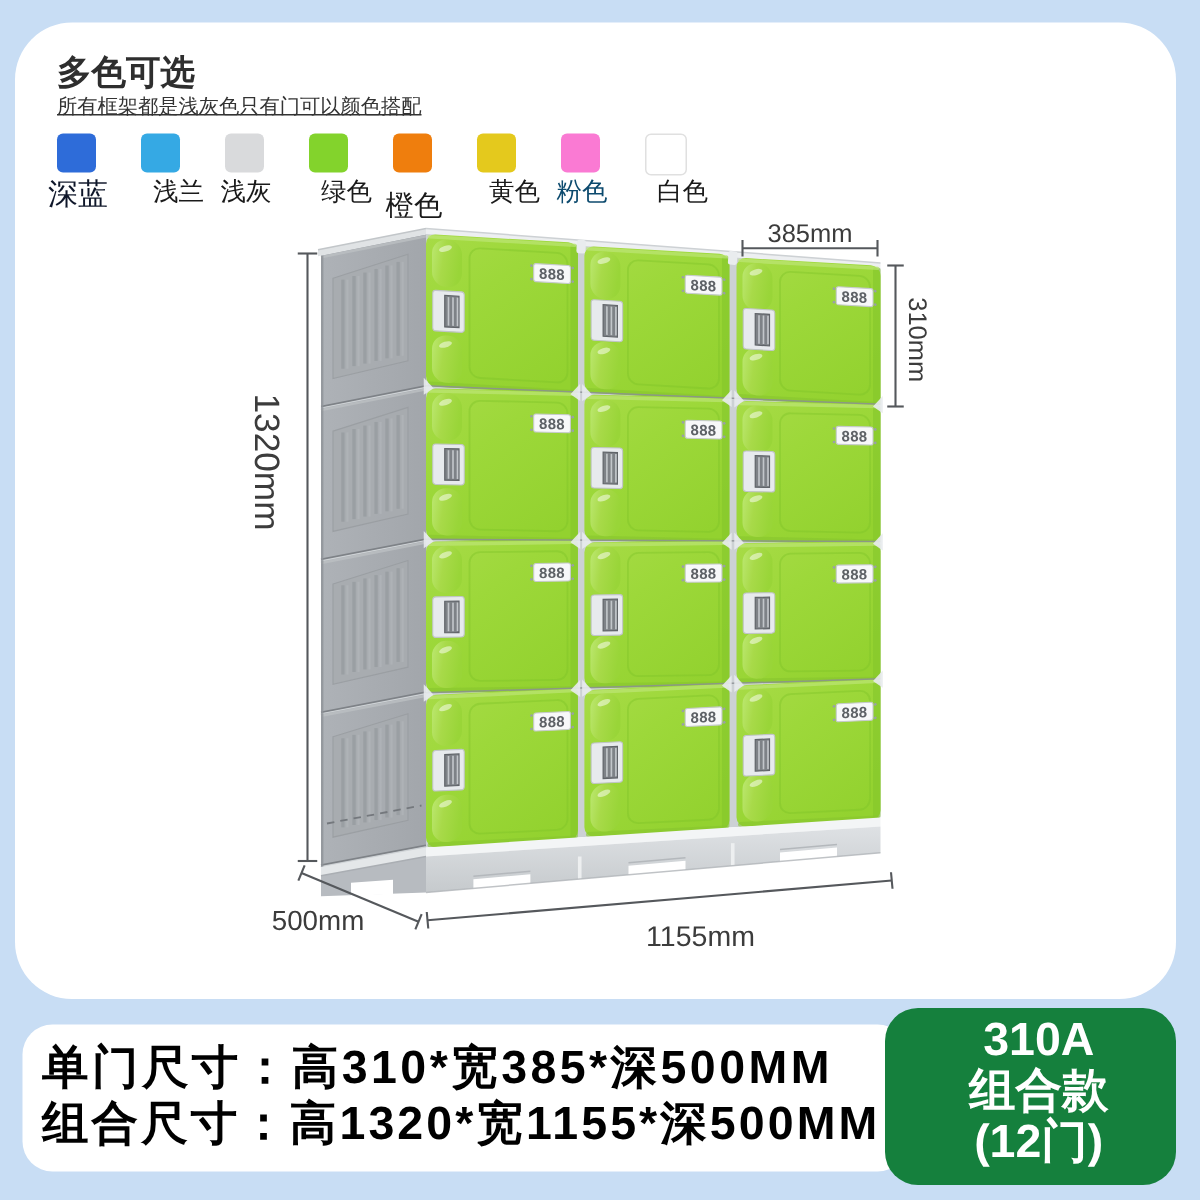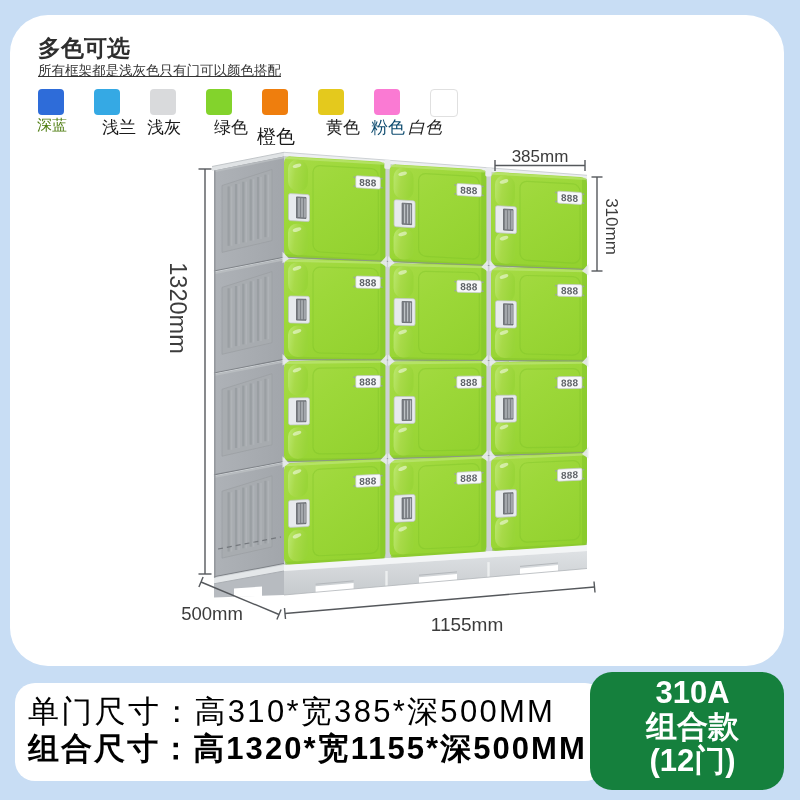--- a/index.html
+++ b/index.html
@@ -9,21 +9,21 @@
 <body>
 
 <div style="position:absolute;left:10px;top:15px;width:774px;height:651px;background:#ffffff;border-radius:38px;"></div>
 
 <div style="position:absolute;left:38px;top:33px;font-size:23px;font-weight:bold;color:#2e2e2e;">多色可选</div>
 
 <div style="position:absolute;left:38px;top:62px;font-size:13.5px;color:#333333;text-decoration:underline;">所有框架都是浅灰色只有门可以颜色搭配</div>
 
 <div style="position:absolute;left:38px;top:89px;width:26px;height:26px;border-radius:4px;background:#2e6cd9;"></div>
 
-<div style="position:absolute;left:24px;top:116px;width:56px;text-align:center;font-size:15px;color:#4d7c0f;">深蓝</div>
+<div style="position:absolute;left:24px;top:116px;width:56px;text-align:center;font-size:20px;color:#0f172a;">深蓝</div>
 
 <div style="position:absolute;left:94px;top:89px;width:26px;height:26px;border-radius:4px;background:#35a9e4;"></div>
 
 <div style="position:absolute;left:80px;top:116px;width:56px;text-align:right;font-size:17px;color:#1a1a1a;">浅兰</div>
 
 <div style="position:absolute;left:150px;top:89px;width:26px;height:26px;border-radius:4px;background:#d9dadc;"></div>
 
 <div style="position:absolute;left:136px;top:116px;width:56px;text-align:center;font-size:17px;color:#1a1a1a;">浅灰</div>
 
 <div style="position:absolute;left:206px;top:89px;width:26px;height:26px;border-radius:4px;background:#83d32c;"></div>
@@ -37,21 +37,21 @@
 <div style="position:absolute;left:318px;top:89px;width:26px;height:26px;border-radius:4px;background:#e4c91d;"></div>
 
 <div style="position:absolute;left:304px;top:116px;width:56px;text-align:right;font-size:17px;color:#1a1a1a;">黄色</div>
 
 <div style="position:absolute;left:374px;top:89px;width:26px;height:26px;border-radius:4px;background:#fa7ad3;"></div>
 
 <div style="position:absolute;left:360px;top:116px;width:56px;text-align:center;font-size:17px;color:#0c4a6e;">粉色</div>
 
 <div style="position:absolute;left:430px;top:89px;width:26px;height:26px;border-radius:4px;background:#ffffff;border:1px solid #e0e0e0;"></div>
 
-<div style="position:absolute;left:397px;top:116px;width:56px;text-align:center;font-size:17px;color:#1a1a1a;font-style:italic;">白色</div>
+<div style="position:absolute;left:416px;top:116px;width:56px;text-align:right;font-size:17px;color:#1a1a1a;">白色</div>
 
 <svg width="800" height="800" viewBox="0 0 800 800" style="position:absolute;left:0;top:0;" font-family="Liberation Sans, sans-serif">
 <defs>
 <linearGradient id="gdoor" x1="0" y1="0" x2="0.75" y2="1">
  <stop offset="0" stop-color="#a7db46"></stop>
         <stop offset="0.4" stop-color="#9dd83a"></stop>
         <stop offset="1" stop-color="#93d22f"></stop>
 </linearGradient>
 <linearGradient id="gpill" x1="0" y1="0" x2="1" y2="0.25">
  <stop offset="0" stop-color="#bce871"></stop>
@@ -536,17 +536,17 @@
 <g>
 <line x1="201" y1="582" x2="279" y2="614.5" stroke="#55585c" stroke-width="1.4"></line>
 <line x1="203.1" y1="576.9" x2="198.9" y2="587.1" stroke="#55585c" stroke-width="1.4"></line>
 <line x1="281.1" y1="609.4" x2="276.9" y2="619.6" stroke="#55585c" stroke-width="1.4"></line>
 <text x="212" y="620" text-anchor="middle" font-size="18.5" fill="#3c3c3c">500mm</text>
 </g>
 </svg>
 
 <div style="position:absolute;left:15px;top:683px;width:590px;height:98px;background:#ffffff;border-radius:20px;"></div>
 
-<div style="position:absolute;left:28px;top:691px;font-size:31px;font-weight:normal;color:#000000;letter-spacing:2.3px;">单门尺寸：高310*宽385*深500MM</div>
+<div style="position:absolute;left:28px;top:691px;font-size:31px;font-weight:bold;color:#000000;letter-spacing:2.3px;">单门尺寸：高310*宽385*深500MM</div>
 
 <div style="position:absolute;left:28px;top:728px;font-size:31px;font-weight:bold;color:#000000;letter-spacing:2.05px;">组合尺寸：高1320*宽1155*深500MM</div>
 
 <div style="position:absolute;left:590px;top:672px;width:194px;height:118px;background:#15803d;border-radius:22px;color:#ffffff;font-weight:bold;font-size:31px;text-align:center;line-height:34px;padding-top:4px;padding-left:11px;box-sizing:border-box;">310A<br>组合款<br>(12门)</div>
 
 </body></html>

